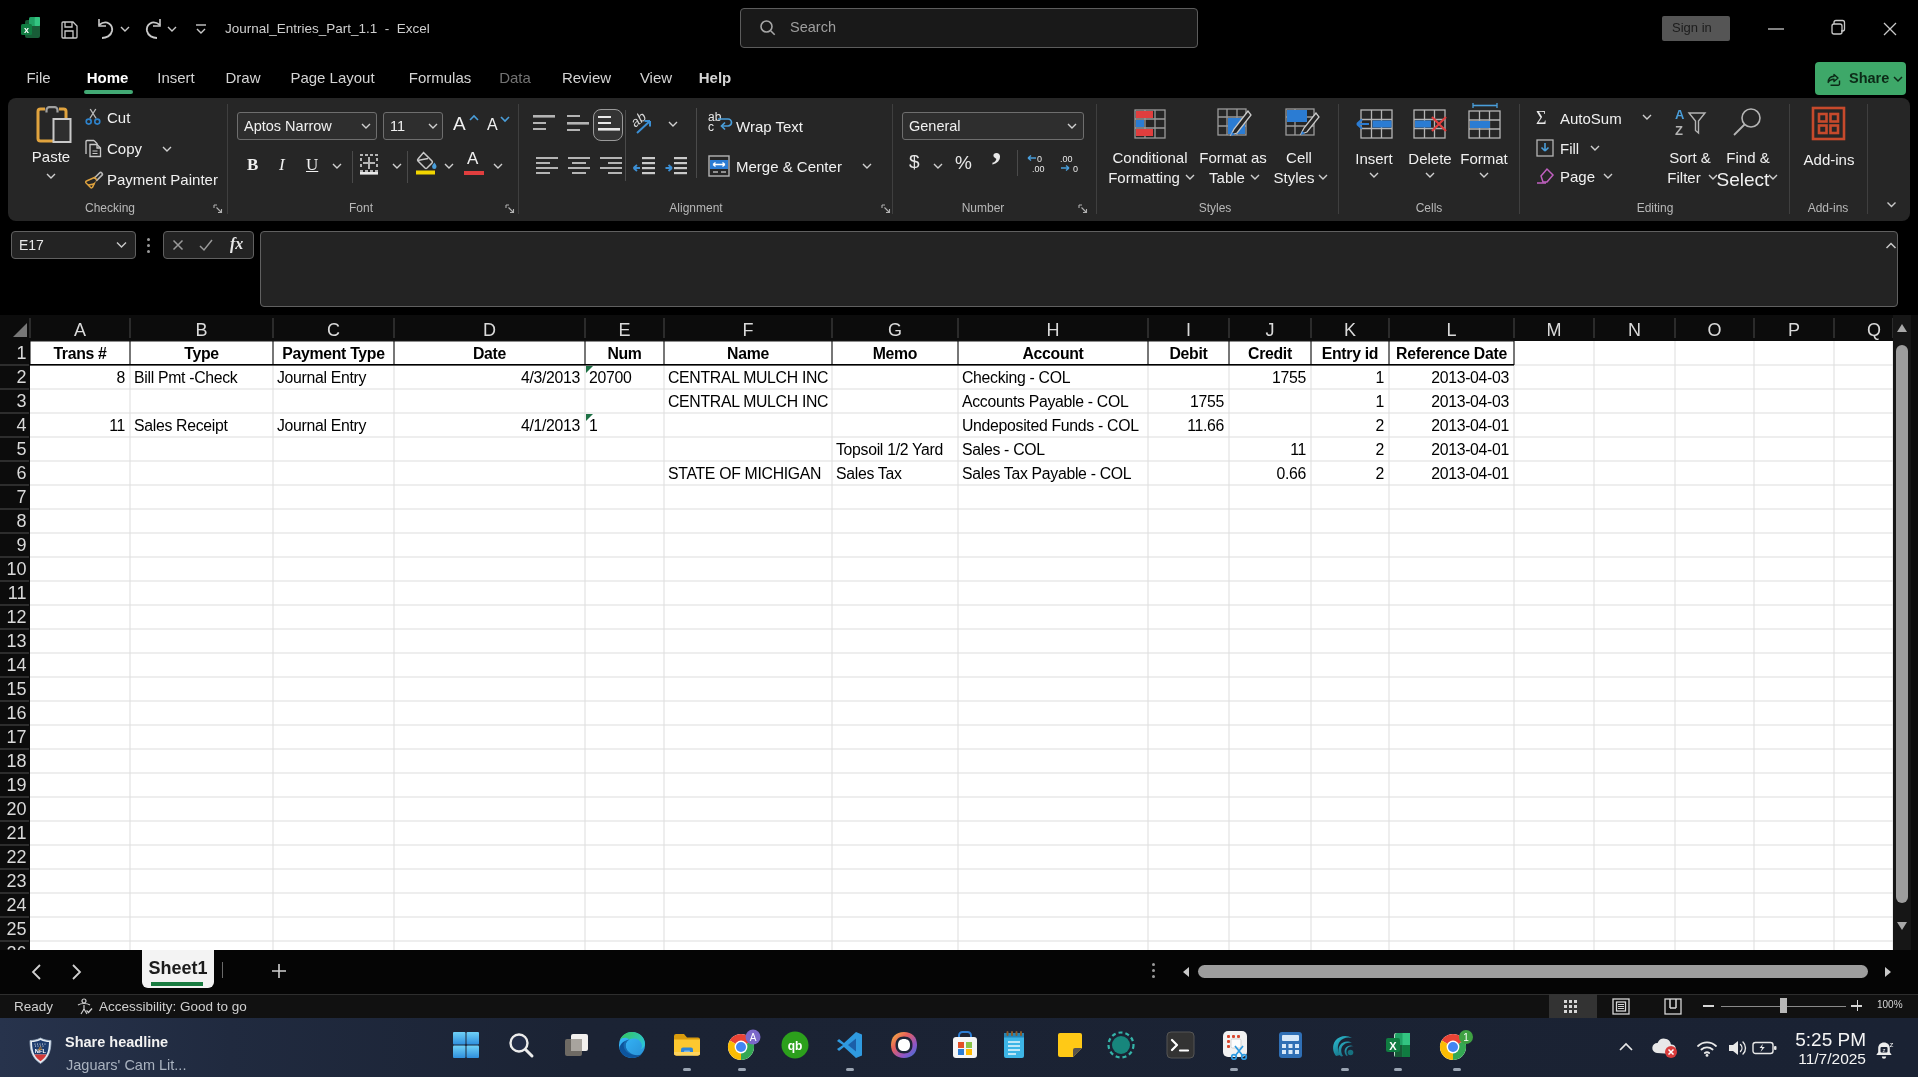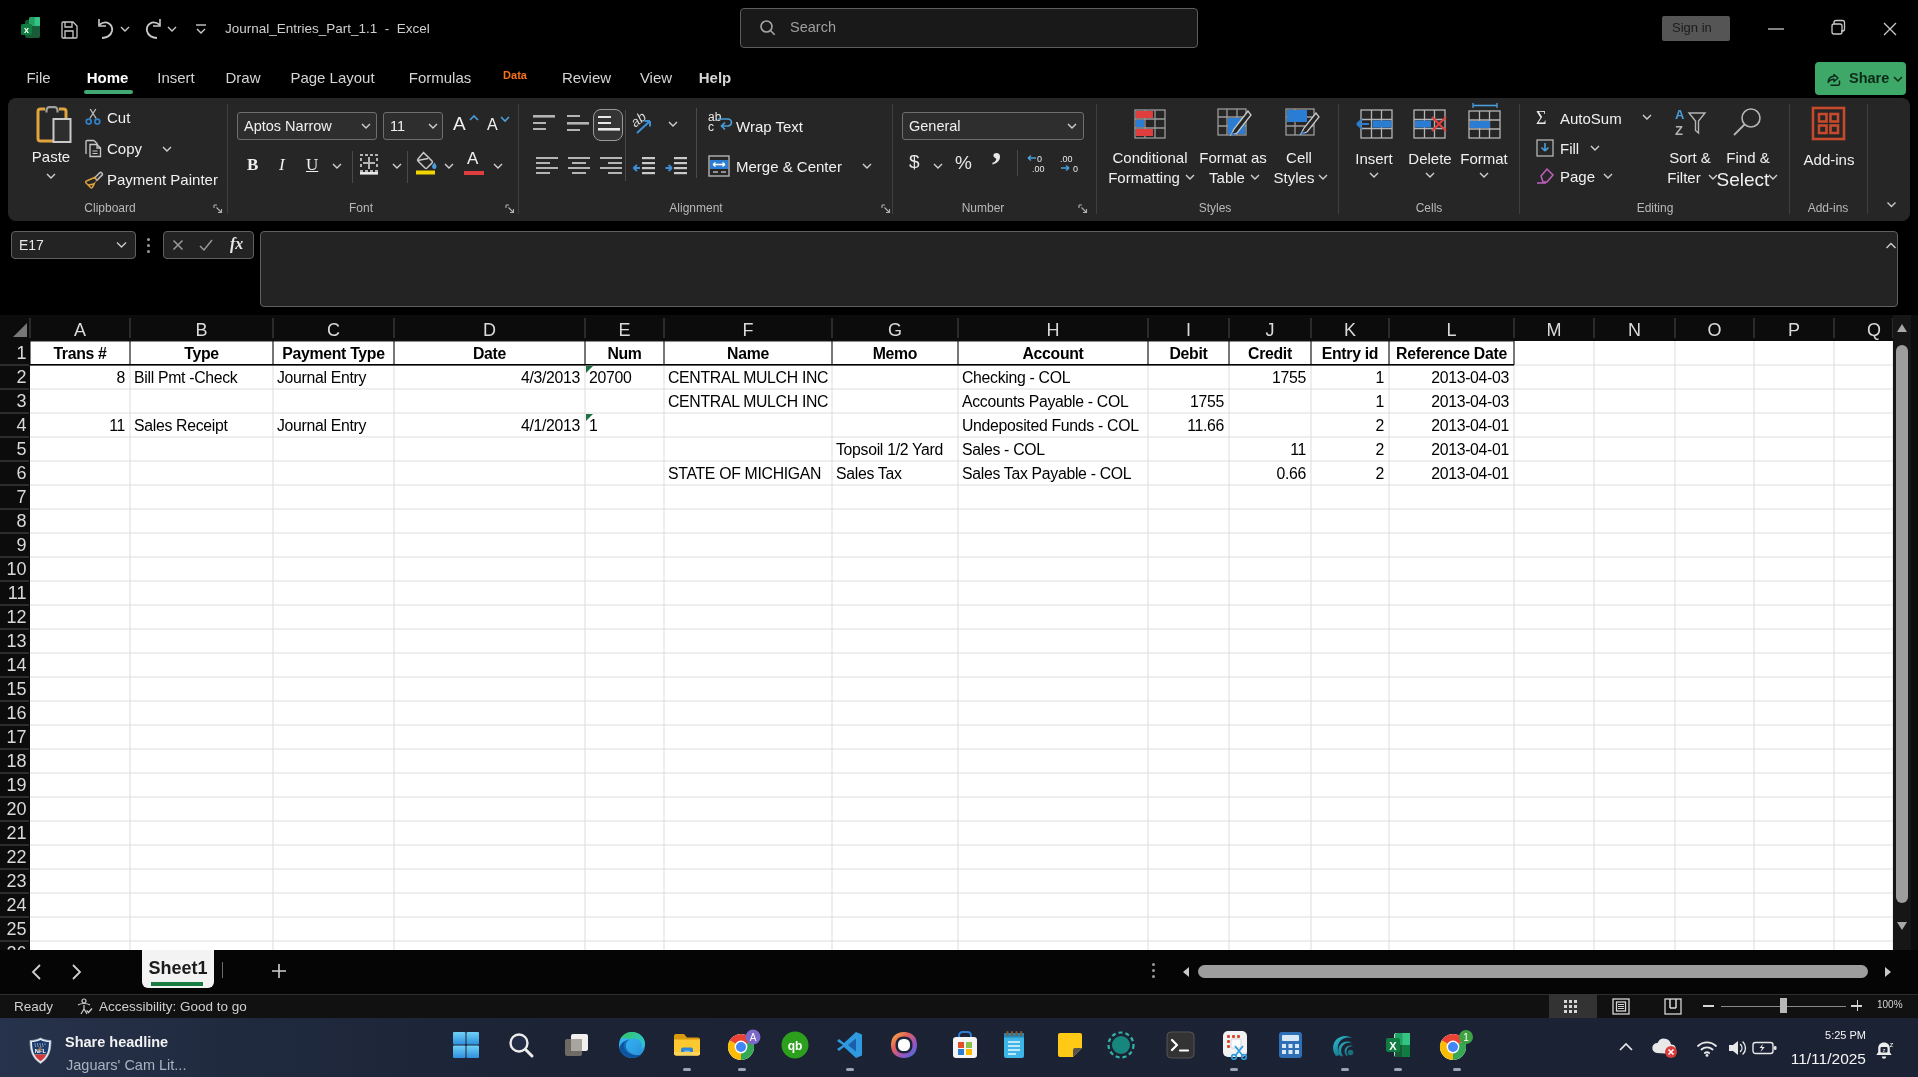--- a/index.html
+++ b/index.html
@@ -55,21 +55,21 @@
   <path d="M79 24v-1.5a2 2 0 0 1 2-2h6.5a2 2 0 0 1 2 2v6.5a2 2 0 0 1-2 2H86" fill="none" stroke="#c9c9c9" stroke-width="1.3"></path>
   <path d="M129 23l12 12M141 23l-12 12" stroke="#c9c9c9" stroke-width="1.3"></path>
 </svg>
 
 <div class="t" style="left:38.5px;top:69px;transform:translateX(-50%);font-size:15px;font-weight:normal;color:#d4d4d4">File</div>
 <div class="t" style="left:107.5px;top:69px;transform:translateX(-50%);font-size:15px;font-weight:bold;color:#ffffff">Home</div>
 <div class="t" style="left:176px;top:69px;transform:translateX(-50%);font-size:15px;font-weight:normal;color:#d4d4d4">Insert</div>
 <div class="t" style="left:243px;top:69px;transform:translateX(-50%);font-size:15px;font-weight:normal;color:#d4d4d4">Draw</div>
 <div class="t" style="left:332.5px;top:69px;transform:translateX(-50%);font-size:15px;font-weight:normal;color:#d4d4d4">Page Layout</div>
 <div class="t" style="left:440px;top:69px;transform:translateX(-50%);font-size:15px;font-weight:normal;color:#d4d4d4">Formulas</div>
-<div class="t" style="left:515px;top:69px;transform:translateX(-50%);font-size:11px;font-weight:bold;color:#f97316">Data</div>
+<div class="t" style="left:515px;top:69px;transform:translateX(-50%);font-size:15px;font-weight:normal;color:#737373">Data</div>
 <div class="t" style="left:586.5px;top:69px;transform:translateX(-50%);font-size:15px;font-weight:normal;color:#d4d4d4">Review</div>
 <div class="t" style="left:656px;top:69px;transform:translateX(-50%);font-size:15px;font-weight:normal;color:#d4d4d4">View</div>
 <div class="t" style="left:715px;top:69px;transform:translateX(-50%);font-size:15px;font-weight:bold;color:#d4d4d4">Help</div>
 <div class="abs" style="left:84px;top:90px;width:49px;height:4px;background:#42a974;border-radius:2px"></div>
 
 <div class="abs" style="left:1815px;top:62px;width:91px;height:33px;background:#3ea869;border-radius:4px"></div>
 <svg class="abs" style="left:1826px;top:70px" width="18" height="18" viewBox="0 0 18 18" fill="none" stroke="#0c2a17" stroke-width="1.4">
  <path d="M8 4.5L12 8l-4 3.5v-2.2c-3.2 0-4.8 1.4-5.8 3.2c0-3.4 1.8-6 5.8-6.3z" stroke-linejoin="round"></path>
  <path d="M13.5 10.5v3.5a1.2 1.2 0 0 1-1.2 1.2H4.5"></path>
 </svg>
@@ -80,21 +80,21 @@
 
 <div class="abs" style="left:8px;top:98px;width:1902px;height:123px;background:#262626;border-radius:8px"></div>
 <div class="abs" style="left:227px;top:104px;width:1px;height:110px;background:#3f3f3f"></div>
 <div class="abs" style="left:518px;top:104px;width:1px;height:110px;background:#3f3f3f"></div>
 <div class="abs" style="left:892px;top:104px;width:1px;height:110px;background:#3f3f3f"></div>
 <div class="abs" style="left:1096px;top:104px;width:1px;height:110px;background:#3f3f3f"></div>
 <div class="abs" style="left:1338px;top:104px;width:1px;height:110px;background:#3f3f3f"></div>
 <div class="abs" style="left:1519px;top:104px;width:1px;height:110px;background:#3f3f3f"></div>
 <div class="abs" style="left:1789px;top:104px;width:1px;height:110px;background:#3f3f3f"></div>
 <div class="abs" style="left:1867px;top:104px;width:1px;height:110px;background:#3f3f3f"></div>
-<div class="t" style="left:110px;top:201px;transform:translateX(-50%);font-size:12px;color:#b8b8b8">Clipboard</div>
+<div class="t" style="left:110px;top:201px;transform:translateX(-50%);font-size:12px;color:#b8b8b8">Checking</div>
 <div class="t" style="left:361px;top:201px;transform:translateX(-50%);font-size:12px;color:#b8b8b8">Font</div>
 <div class="t" style="left:696px;top:201px;transform:translateX(-50%);font-size:12px;color:#b8b8b8">Alignment</div>
 <div class="t" style="left:983px;top:201px;transform:translateX(-50%);font-size:12px;color:#b8b8b8">Number</div>
 <div class="t" style="left:1215px;top:201px;transform:translateX(-50%);font-size:12px;color:#b8b8b8">Styles</div>
 <div class="t" style="left:1429px;top:201px;transform:translateX(-50%);font-size:12px;color:#b8b8b8">Cells</div>
 <div class="t" style="left:1655px;top:201px;transform:translateX(-50%);font-size:12px;color:#b8b8b8">Editing</div>
 <div class="t" style="left:1828px;top:201px;transform:translateX(-50%);font-size:12px;color:#b8b8b8">Add-ins</div>
 <svg class="abs" style="left:213px;top:204px" width="10" height="10" viewBox="0 0 10 10" stroke="#b0b0b0" fill="none" stroke-width="1.1">
       <path d="M1 1 h3 M1 1 v3 M3.5 3.5 l5 5 M8.5 5 v3.5 h-3.5 M8.5 8.5 l0 0"></path>
     </svg>
@@ -996,21 +996,21 @@
 </svg>
 <svg class="abs" style="left:1727px;top:1039px" width="20" height="18" viewBox="0 0 20 18">
  <path d="M2 6h4l5-4v14l-5-4H2z" fill="#e8e8e8"></path>
  <path d="M13.5 5.5a5 5 0 0 1 0 7M16 3a8.5 8.5 0 0 1 0 12" stroke="#e8e8e8" stroke-width="1.4" fill="none" stroke-linecap="round"></path>
 </svg>
 <svg class="abs" style="left:1752px;top:1040px" width="26" height="16" viewBox="0 0 26 16">
  <rect x="1" y="2.5" width="20" height="11" rx="2.5" fill="none" stroke="#e8e8e8" stroke-width="1.4"></rect>
  <rect x="22" y="6" width="2.5" height="4" rx="1" fill="#e8e8e8"></rect>
  <path d="M10.8 4l-3.3 4h2.6l-1.6 4 4.3-5h-2.7z" fill="#e8e8e8"></path>
 </svg>
-<div class="t" style="right:52px;top:1029px;font-size:11px;color:#f5f5f5;text-align:right">5:25 PM</div>
-<div class="t" style="right:52px;top:1050px;font-size:15.5px;color:#f5f5f5;text-align:right">11/11/2025</div>
+<div class="t" style="right:52px;top:1029px;font-size:19px;color:#f5f5f5;text-align:right">5:25 PM</div>
+<div class="t" style="right:52px;top:1050px;font-size:15.5px;color:#f5f5f5;text-align:right">11/7/2025</div>
 <svg class="abs" style="left:1875px;top:1039px" width="22" height="23" viewBox="0 0 22 23">
  <path d="M9 3.5c3.4 0 5.8 2.4 5.8 5.8v3.9l1.9 2.9H1.3l1.9-2.9V9.3C3.2 5.9 5.6 3.5 9 3.5z" fill="#ededed"></path>
  <path d="M6.8 17.5a2.2 2.2 0 0 0 4.4 0z" fill="#ededed"></path>
  <rect x="5.5" y="8" width="7" height="5.5" rx="1" fill="#1b2334"></rect>
  <text x="9" y="12.8" font-size="6" fill="#ededed" text-anchor="middle" font-family="Liberation Sans">z</text>
  <text x="16.5" y="7.5" font-size="8" fill="#ededed" text-anchor="middle" font-family="Liberation Sans">z</text>
 </svg>
 </div>
 </body></html>

